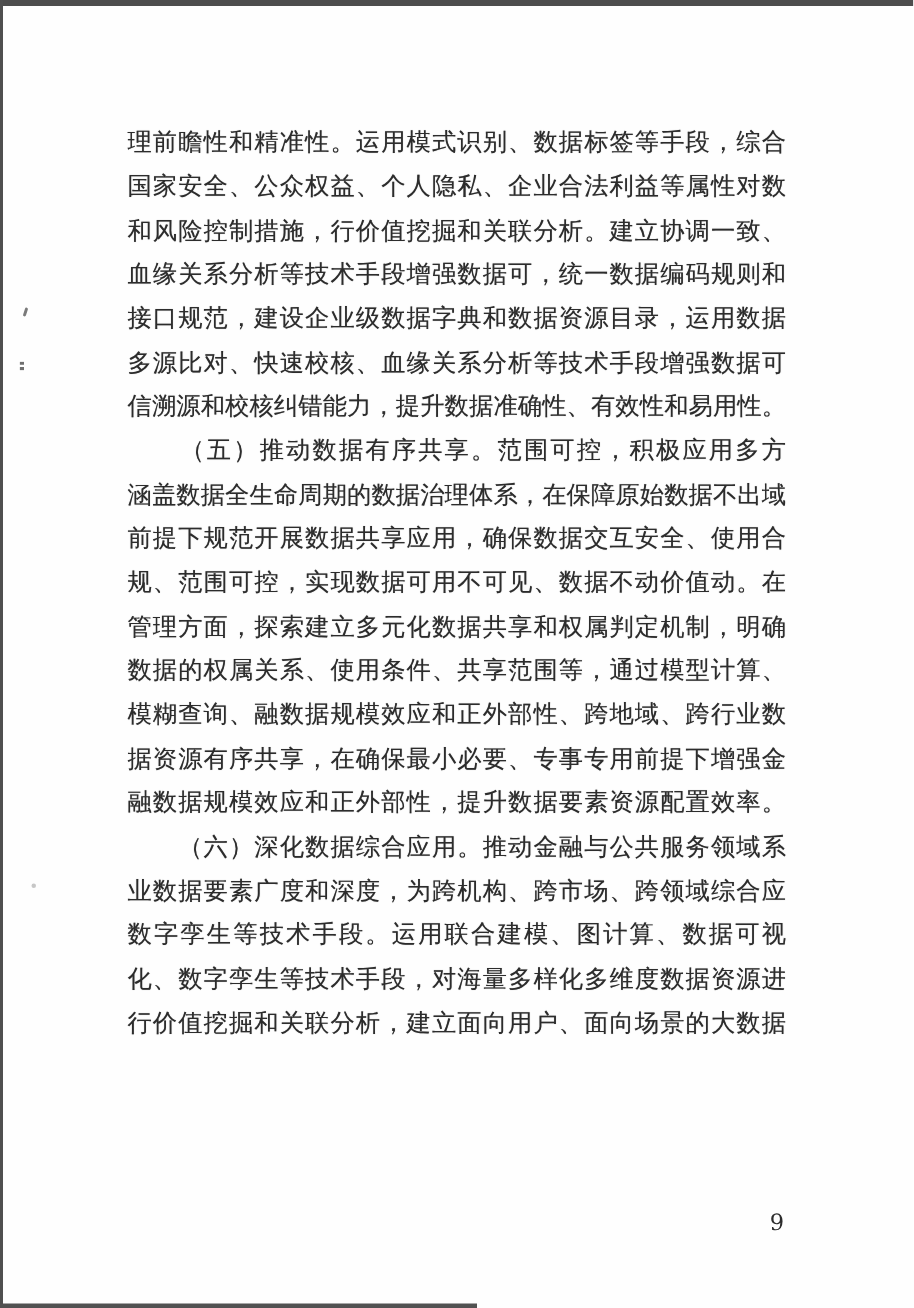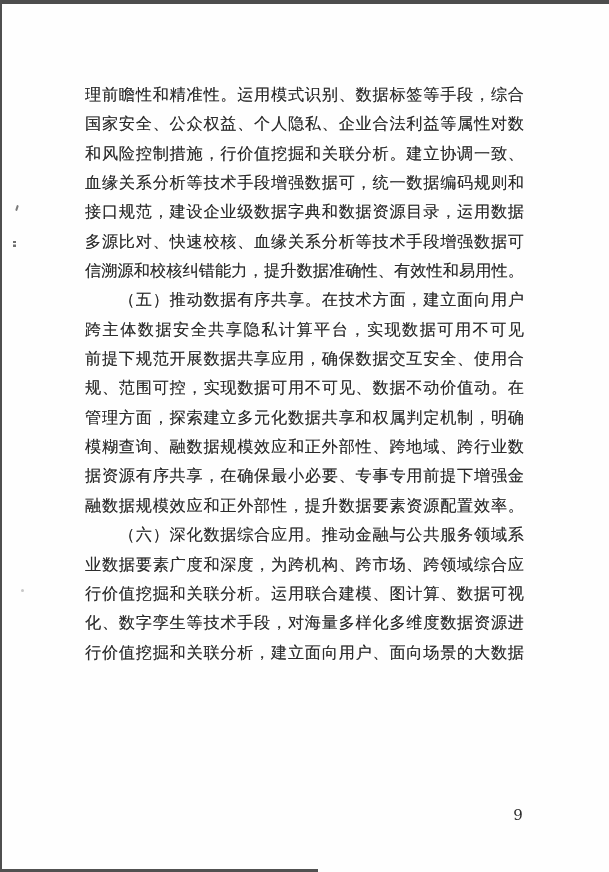--- a/index.html
+++ b/index.html
@@ -102,30 +102,31 @@
   <div class="speck-3"></div>
 
   <div class="text-block">
       <div class="line">理前瞻性和精准性。运用模式识别、数据标签等手段，综合</div>
       <div class="line">国家安全、公众权益、个人隐私、企业合法利益等属性对数</div>
       <div class="line">和风险控制措施，行价值挖掘和关联分析。建立协调一致、</div>
       <div class="line">血缘关系分析等技术手段增强数据可，统一数据编码规则和</div>
       <div class="line">接口规范，建设企业级数据字典和数据资源目录，运用数据</div>
       <div class="line">多源比对、快速校核、血缘关系分析等技术手段增强数据可</div>
       <div class="line">信溯源和校核纠错能力，提升数据准确性、有效性和易用性。</div>
-      <div class="line">　　（五）推动数据有序共享。在技术方面，建立面向用户</div>
-      <div class="line">跨主体数据安全共享隐私计算平台，实现数据可用不可见</div>
+      <div class="line">　　（五）推动数据有序共享。范围可控，积极应用多方</div>
+      <div class="line">涵盖数据全生命周期的数据治理体系，在保障原始数据不出域</div>
       <div class="line">前提下规范开展数据共享应用，确保数据交互安全、使用合</div>
       <div class="line">规、范围可控，实现数据可用不可见、数据不动价值动。在</div>
       <div class="line">管理方面，探索建立多元化数据共享和权属判定机制，明确</div>
+      <div class="line">数据的权属关系、使用条件、共享范围等，通过模型计算、</div>
       <div class="line">模糊查询、融数据规模效应和正外部性、跨地域、跨行业数</div>
       <div class="line">据资源有序共享，在确保最小必要、专事专用前提下增强金</div>
       <div class="line">融数据规模效应和正外部性，提升数据要素资源配置效率。</div>
       <div class="line">　　（六）深化数据综合应用。推动金融与公共服务领域系</div>
       <div class="line">业数据要素广度和深度，为跨机构、跨市场、跨领域综合应</div>
-      <div class="line">行价值挖掘和关联分析。运用联合建模、图计算、数据可视</div>
+      <div class="line">数字孪生等技术手段。运用联合建模、图计算、数据可视</div>
       <div class="line">化、数字孪生等技术手段，对海量多样化多维度数据资源进</div>
       <div class="line">行价值挖掘和关联分析，建立面向用户、面向场景的大数据</div>
     </div>
 
   <div class="page-number">9</div>
 
 </div>
 
 </body></html>

